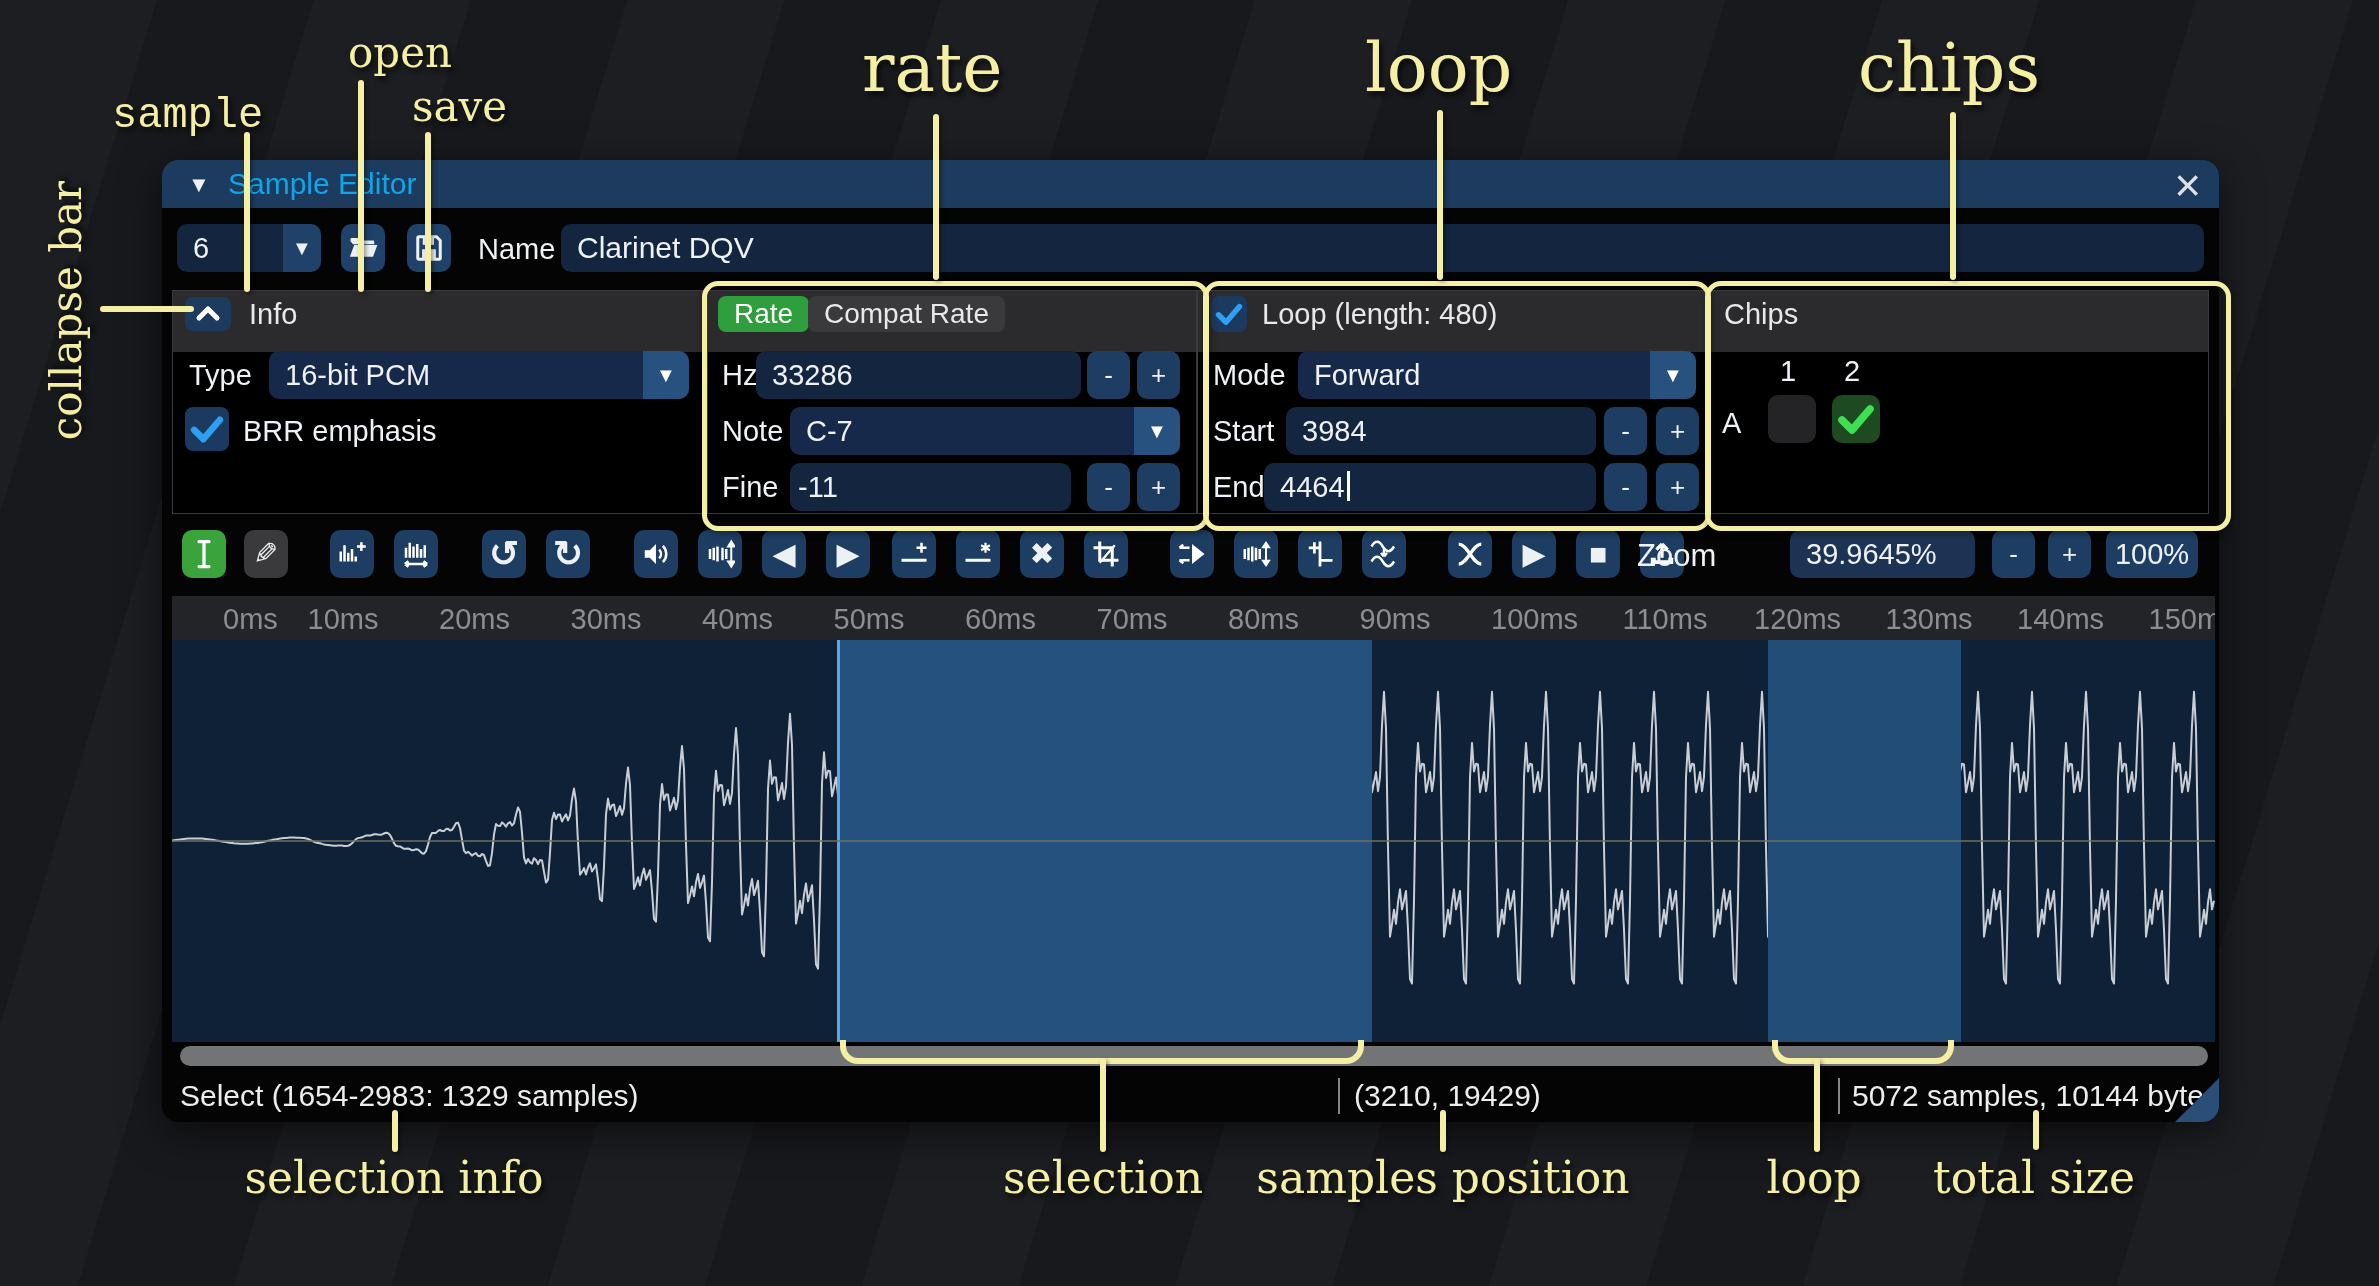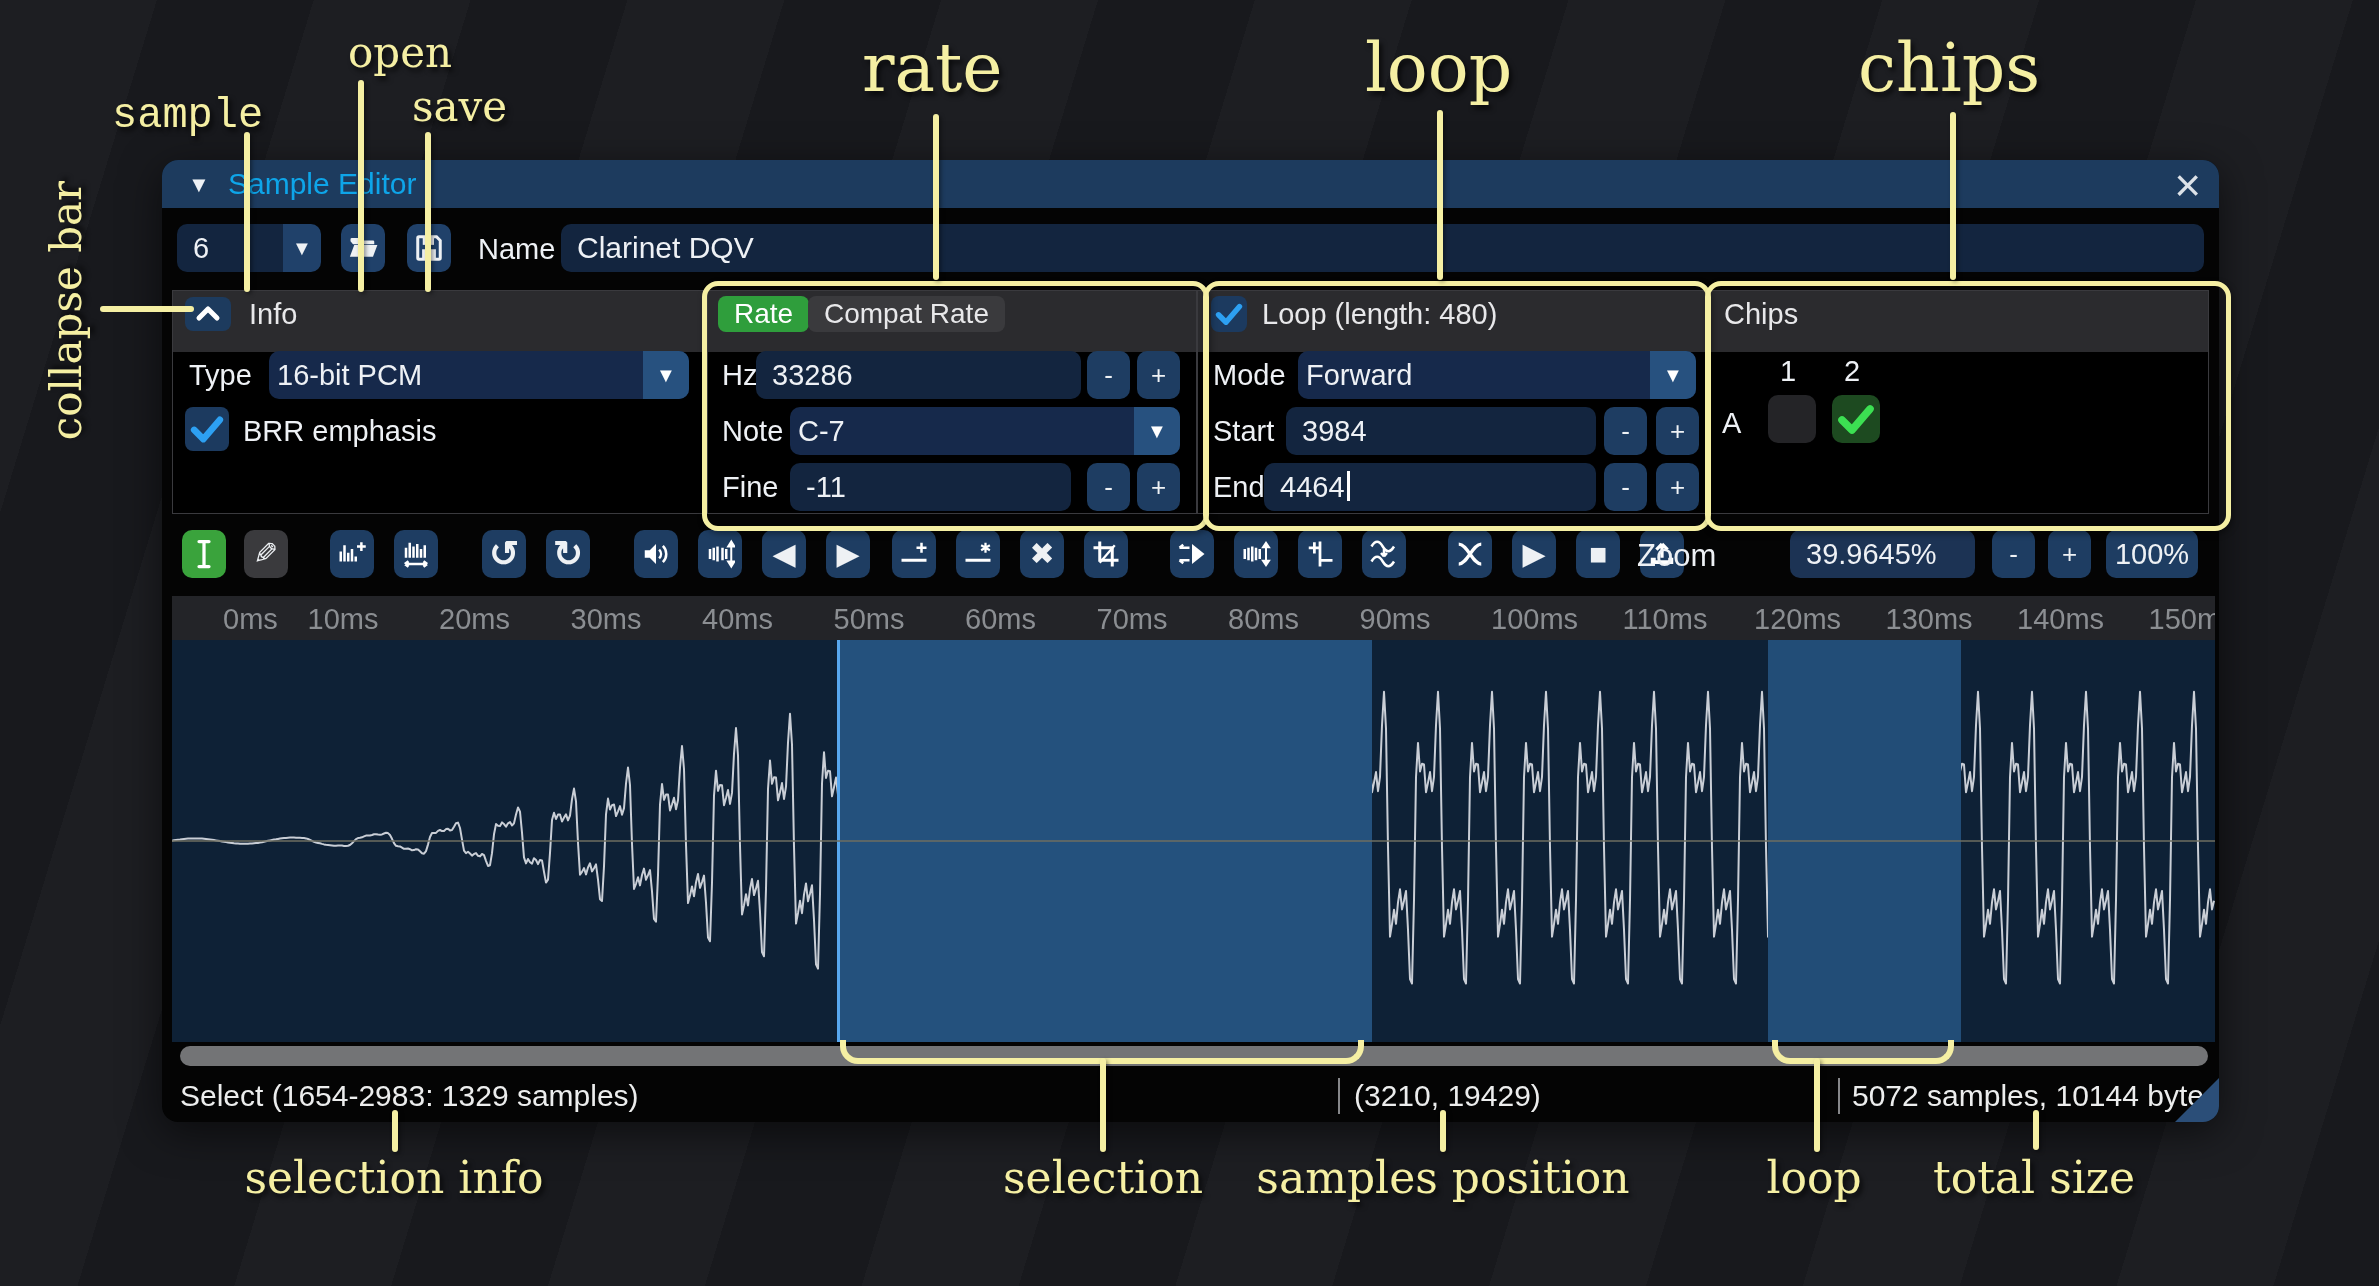--- a/index.html
+++ b/index.html
@@ -14,21 +14,21 @@
   #titlebar .ttl{position:absolute;left:66px;top:7px;font-size:30px;color:#0ea5e9;}
   #titlebar .close{position:absolute;right:18px;top:-2px;font-size:46px;font-weight:300;color:#dde2e8;cursor:default;}
   .field{position:absolute;height:48px;background:#13253f;border-radius:10px;color:#eef1f5;
     font-size:29px;line-height:48px;padding-left:16px;box-sizing:border-box;white-space:nowrap;overflow:hidden;}
   .btn{position:absolute;height:48px;background:#1e3d62;border-radius:10px;color:#eef1f4;
     display:flex;align-items:center;justify-content:center;box-sizing:border-box;}
   .glyph{font-size:30px;line-height:1;}
   .lbl{position:absolute;color:#eef1f5;font-size:29px;white-space:nowrap;}
   
   .combo{position:absolute;height:48px;background:#16294b;border-radius:10px;color:#eef1f5;font-size:29px;
-    line-height:48px;padding-left:8px;box-sizing:border-box;overflow:hidden;}
+    line-height:48px;padding-left:16px;box-sizing:border-box;overflow:hidden;}
   .combo .arrow{position:absolute;right:0;top:0;width:46px;height:48px;background:#27517f;
     display:flex;align-items:center;justify-content:center;font-size:20px;color:#fff;}
   
   .panel{position:absolute;top:130px;height:224px;background:#000;border:1px solid #3a3a3e;box-sizing:border-box;}
   .panel .hdr{position:absolute;left:0;top:0;width:100%;height:61px;background:#2b2b2e;}
   .hdr .htxt{position:absolute;font-size:29px;color:#e8e8ea;top:7px;}
   .chk{position:absolute;background:#1c3a5f;border-radius:8px;}
   .pill{position:absolute;height:36px;border-radius:8px;font-size:28px;color:#fff;
     display:flex;align-items:center;justify-content:center;padding:0 16px;top:5px;}
   
@@ -129,21 +129,21 @@
         </div>
       <div class="btn" style="left:429px;top:60px;width:43px;">
           <span class="glyph" style="font-size:26px;">+</span>
         </div>
       <div class="lbl" style="left:14px;top:124px;">Note</div>
       <div class="combo" style="left:82px;top:116px;width:390px;">
         <span>C-7</span>
         <span class="arrow">▼</span>
       </div>
       <div class="lbl" style="left:14px;top:180px;">Fine</div>
-      <div class="field" style="left:82px;top:172px;width:281px;">-11</div>
+      <div class="field" style="left:82px;top:172px;width:281px;padding-left:8px;">-11</div>
       <div class="btn" style="left:379px;top:172px;width:43px;">
           <span class="glyph" style="font-size:26px;">-</span>
         </div>
       <div class="btn" style="left:429px;top:172px;width:43px;">
           <span class="glyph" style="font-size:26px;">+</span>
         </div>
     </div>
 
     <div class="panel" style="left:1035px;width:510px;">
       <div class="hdr">

